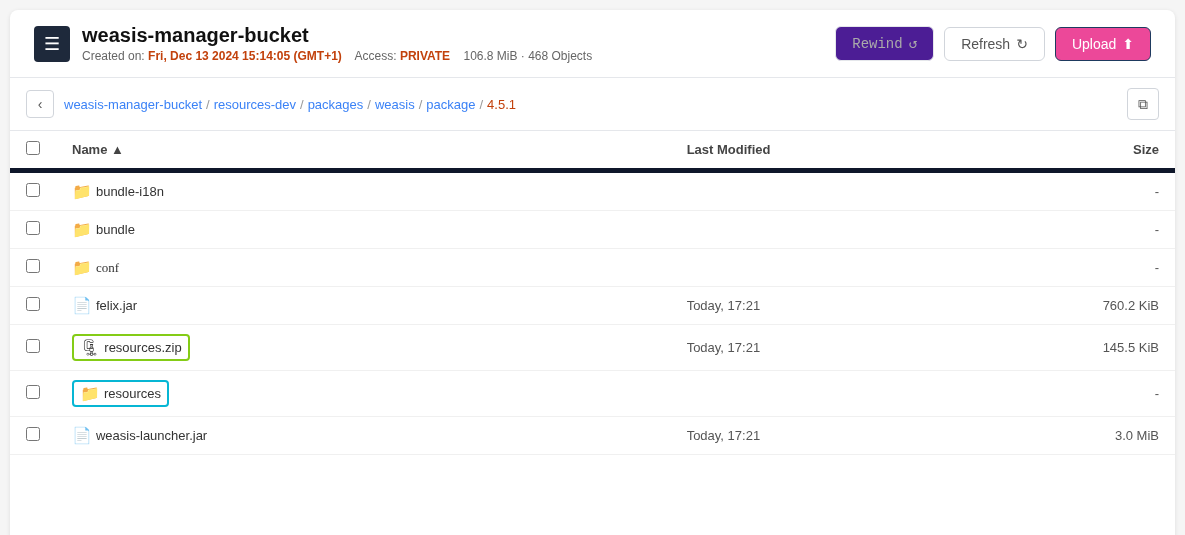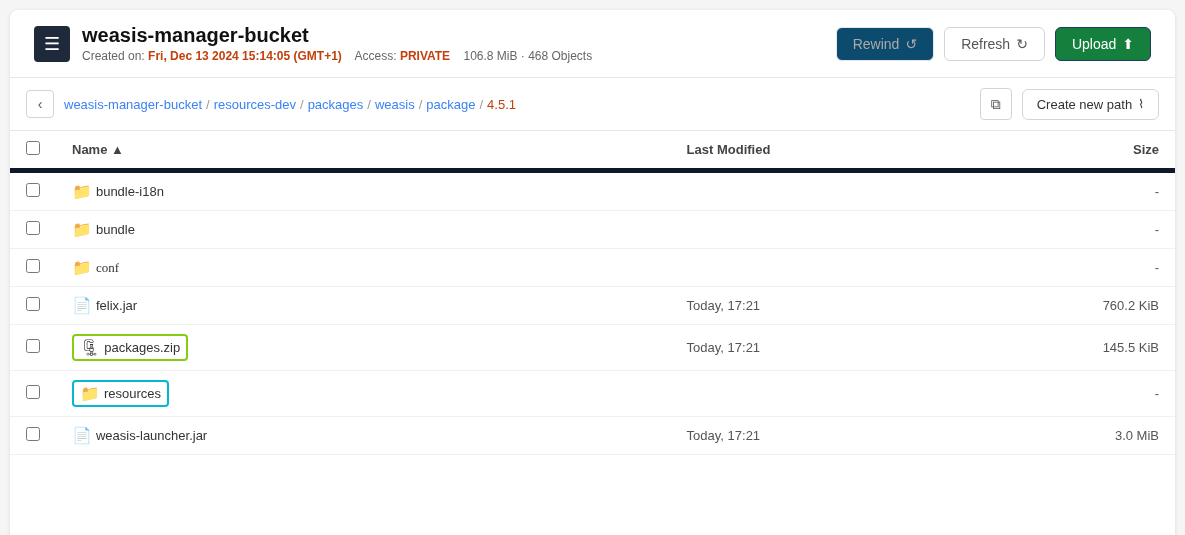--- a/index.html
+++ b/index.html
@@ -11,22 +11,22 @@
     .header { display: flex; align-items: center; justify-content: space-between; padding: 14px 24px; border-bottom: 1px solid #e5e7eb; }
     .header-left { display: flex; align-items: center; gap: 12px; }
     .bucket-icon { display: flex; align-items: center; justify-content: center; width: 36px; height: 36px; background: #1e293b; border-radius: 4px; color: #fff; font-size: 18px; }
     .bucket-info { display: flex; flex-direction: column; }
     .bucket-name { font-size: 20px; font-weight: 700; color: #111; }
     .bucket-meta { font-size: 12px; color: #666; margin-top: 2px; }
     .bucket-meta span.highlight { font-weight: 700; color: #c2410c; }
     .header-actions { display: flex; align-items: center; gap: 10px; }
     .btn { display: flex; align-items: center; gap: 6px; padding: 8px 16px; border-radius: 6px; font-size: 14px; cursor: pointer; border: 1px solid transparent; font-weight: 500; }
     .btn-outline { border: 1px solid #d1d5db; background: #fff; color: #555; }
-    .btn-outline:disabled, .btn-disabled { background: #0c4a6e; color: #aaa; border-color: #e5e7eb; cursor: default; }
-    .btn-primary { background: #15803d; color: #fff; border-color: #1e3a5f; }
+    .btn-outline:disabled, .btn-disabled { background: #4c1d95; color: #aaa; border-color: #e5e7eb; cursor: default; font-family: Liberation Mono, monospace; }
+    .btn-primary { background: #ec4899; color: #fff; border-color: #1e3a5f; }
 
     
     .breadcrumb-bar { display: flex; align-items: center; padding: 10px 16px; border-bottom: 1px solid #e5e7eb; gap: 10px; }
     .back-btn { display: flex; align-items: center; justify-content: center; width: 28px; height: 28px; border: 1px solid #d1d5db; border-radius: 4px; background: #fff; cursor: pointer; font-size: 14px; color: #555; }
     .breadcrumb-path { flex: 1; font-size: 13px; color: #444; display: flex; align-items: center; gap: 4px; }
     .breadcrumb-path span.seg { color: #3b82f6; cursor: pointer; }
     .breadcrumb-path span.sep { color: #999; }
     .breadcrumb-path span.seg:last-child { color: #c2410c; cursor: default; }
     .copy-btn { display: flex; align-items: center; justify-content: center; width: 32px; height: 32px; border: 1px solid #d1d5db; border-radius: 4px; background: #fff; cursor: pointer; font-size: 14px; color: #555; }
     .create-path-btn { display: flex; align-items: center; gap: 6px; padding: 7px 14px; border-radius: 6px; border: 1px solid #d1d5db; background: #fff; color: #333; cursor: pointer; font-size: 13px; font-weight: 500; white-space: nowrap; }
@@ -91,24 +91,20 @@
       <span class="sep">/</span>
       <span class="seg">packages</span>
       <span class="sep">/</span>
       <span class="seg">weasis</span>
       <span class="sep">/</span>
       <span class="seg">package</span>
       <span class="sep">/</span>
       <span class="seg">4.5.1</span>
     </div>
     <button class="copy-btn" title="Copy path">⧉</button>
-    <button class="create-path-btn">
-      <span>Create new path</span>
-      <span style="font-size:12px;">⌇</span>
-    </button>
   </div>
 
   <table class="file-table">
     <thead>
       <tr>
         <th class="cb-cell">
           <input type="checkbox" style="">
         </th>
         <th class="name-col">
           <span>Name</span>
@@ -166,21 +162,21 @@
             </span></td>
       <td style="color:#555;">Today, 17:21</td>
       <td class="size-cell">760.2 KiB</td>
     </tr>
         <tr>
       <td class="cb-cell">
         <input type="checkbox" style="">
       </td>
       <td><span class="name-cell-inner" style="border:2px solid #84cc16; border-radius:4px; padding:2px 6px; display:inline-flex; align-items:center; gap:4px;">
               <span style="font-size:16px;">🗜</span>
-              <span class="file-name" style="cursor:pointer;">packages.zip</span>
+              <span class="file-name" style="cursor:pointer;">resources.zip</span>
             </span></td>
       <td style="color:#555;">Today, 17:21</td>
       <td class="size-cell">145.5 KiB</td>
     </tr>
         <tr>
       <td class="cb-cell">
         <input type="checkbox" style="">
       </td>
       <td><span class="name-cell-inner" style="border:2px solid #06b6d4; border-radius:4px; padding:2px 6px; display:inline-flex; align-items:center; gap:4px;">
               <span style="color:#f59e0b; font-size:16px;">📁</span>

